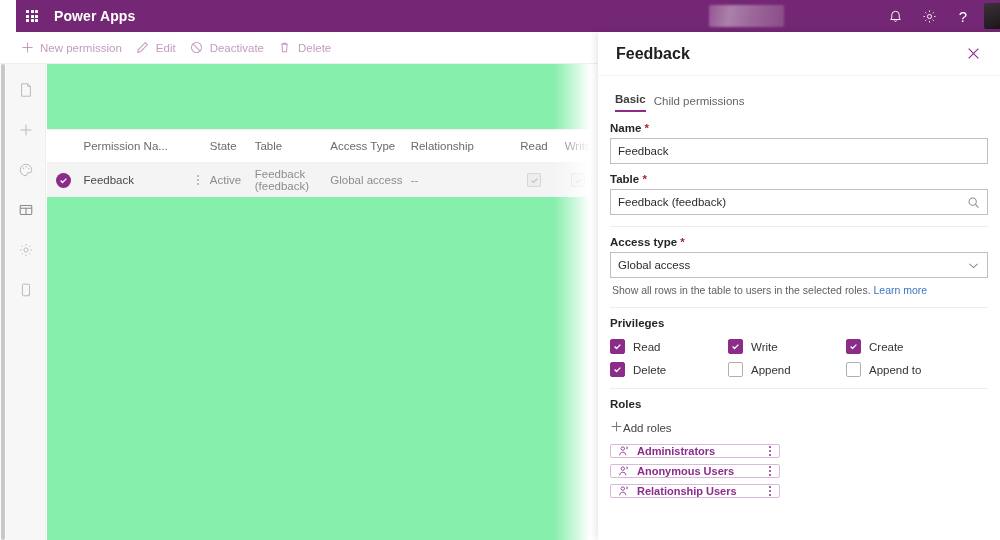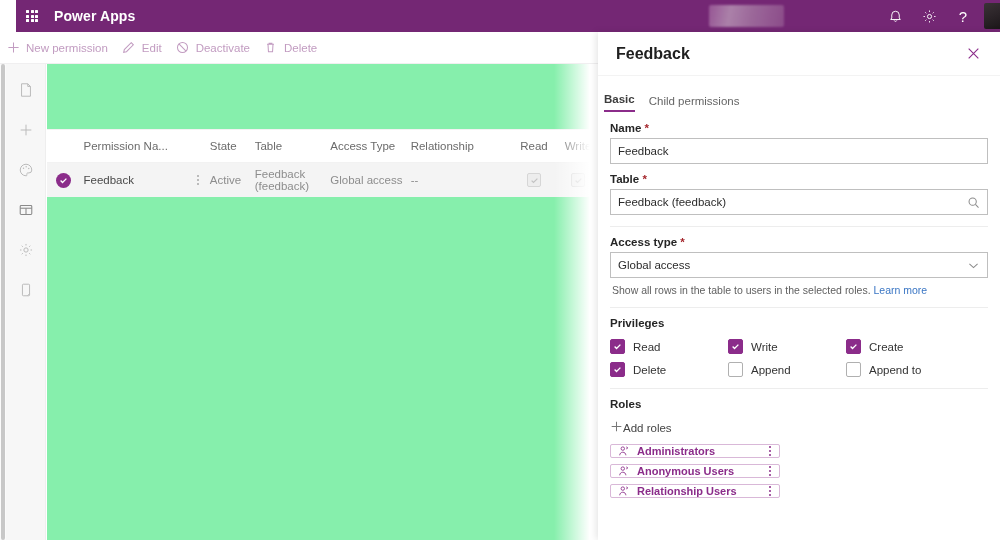--- a/index.html
+++ b/index.html
@@ -68,20 +68,21 @@
     background: linear-gradient(155deg,#3a3236 0%, #2b2428 45%, #171215 100%);
   }
 
   
   .cmdbar {
     position: absolute; top: 32px; left: 0;
     width: 1000px; height: 32px;
     background: #ffffff;
     border-bottom: 1px solid #f0eff0;
     display: flex; align-items: center;
+    padding-left: 14px;
   }
   .cmd {
     display: flex; align-items: center;
     height: 32px;
     padding: 0 8px 0 6px;
     color: #c29cc1;
     font-size: 11.5px;
     white-space: nowrap;
     cursor: default;
     gap: 6px;
@@ -192,22 +193,22 @@
   }
   .panel-close {
     margin-left: auto;
     width: 26px; height: 26px;
     display:flex; align-items:center; justify-content:center;
     color: #8b2c8a; cursor: pointer; font-size: 15px;
   }
   .tabs {
     display: flex; align-items: flex-end;
     height: 30px;
-    padding-left: 6px;
-    gap: 14px;
+    padding-left: 17px;
+    gap: 8px;
     margin-top: 6px;
   }
   .tab {
     font-size: 11.5px; color: #666666;
     padding-bottom: 5px; cursor: pointer; white-space: nowrap;
   }
   .tab.active { color: #3d3d3d; font-weight: bold; border-bottom: 2px solid #8b2c8a; }
 
   .panel-body { padding: 10px 12px 0 12px; }
   .field { margin-bottom: 9px; }

